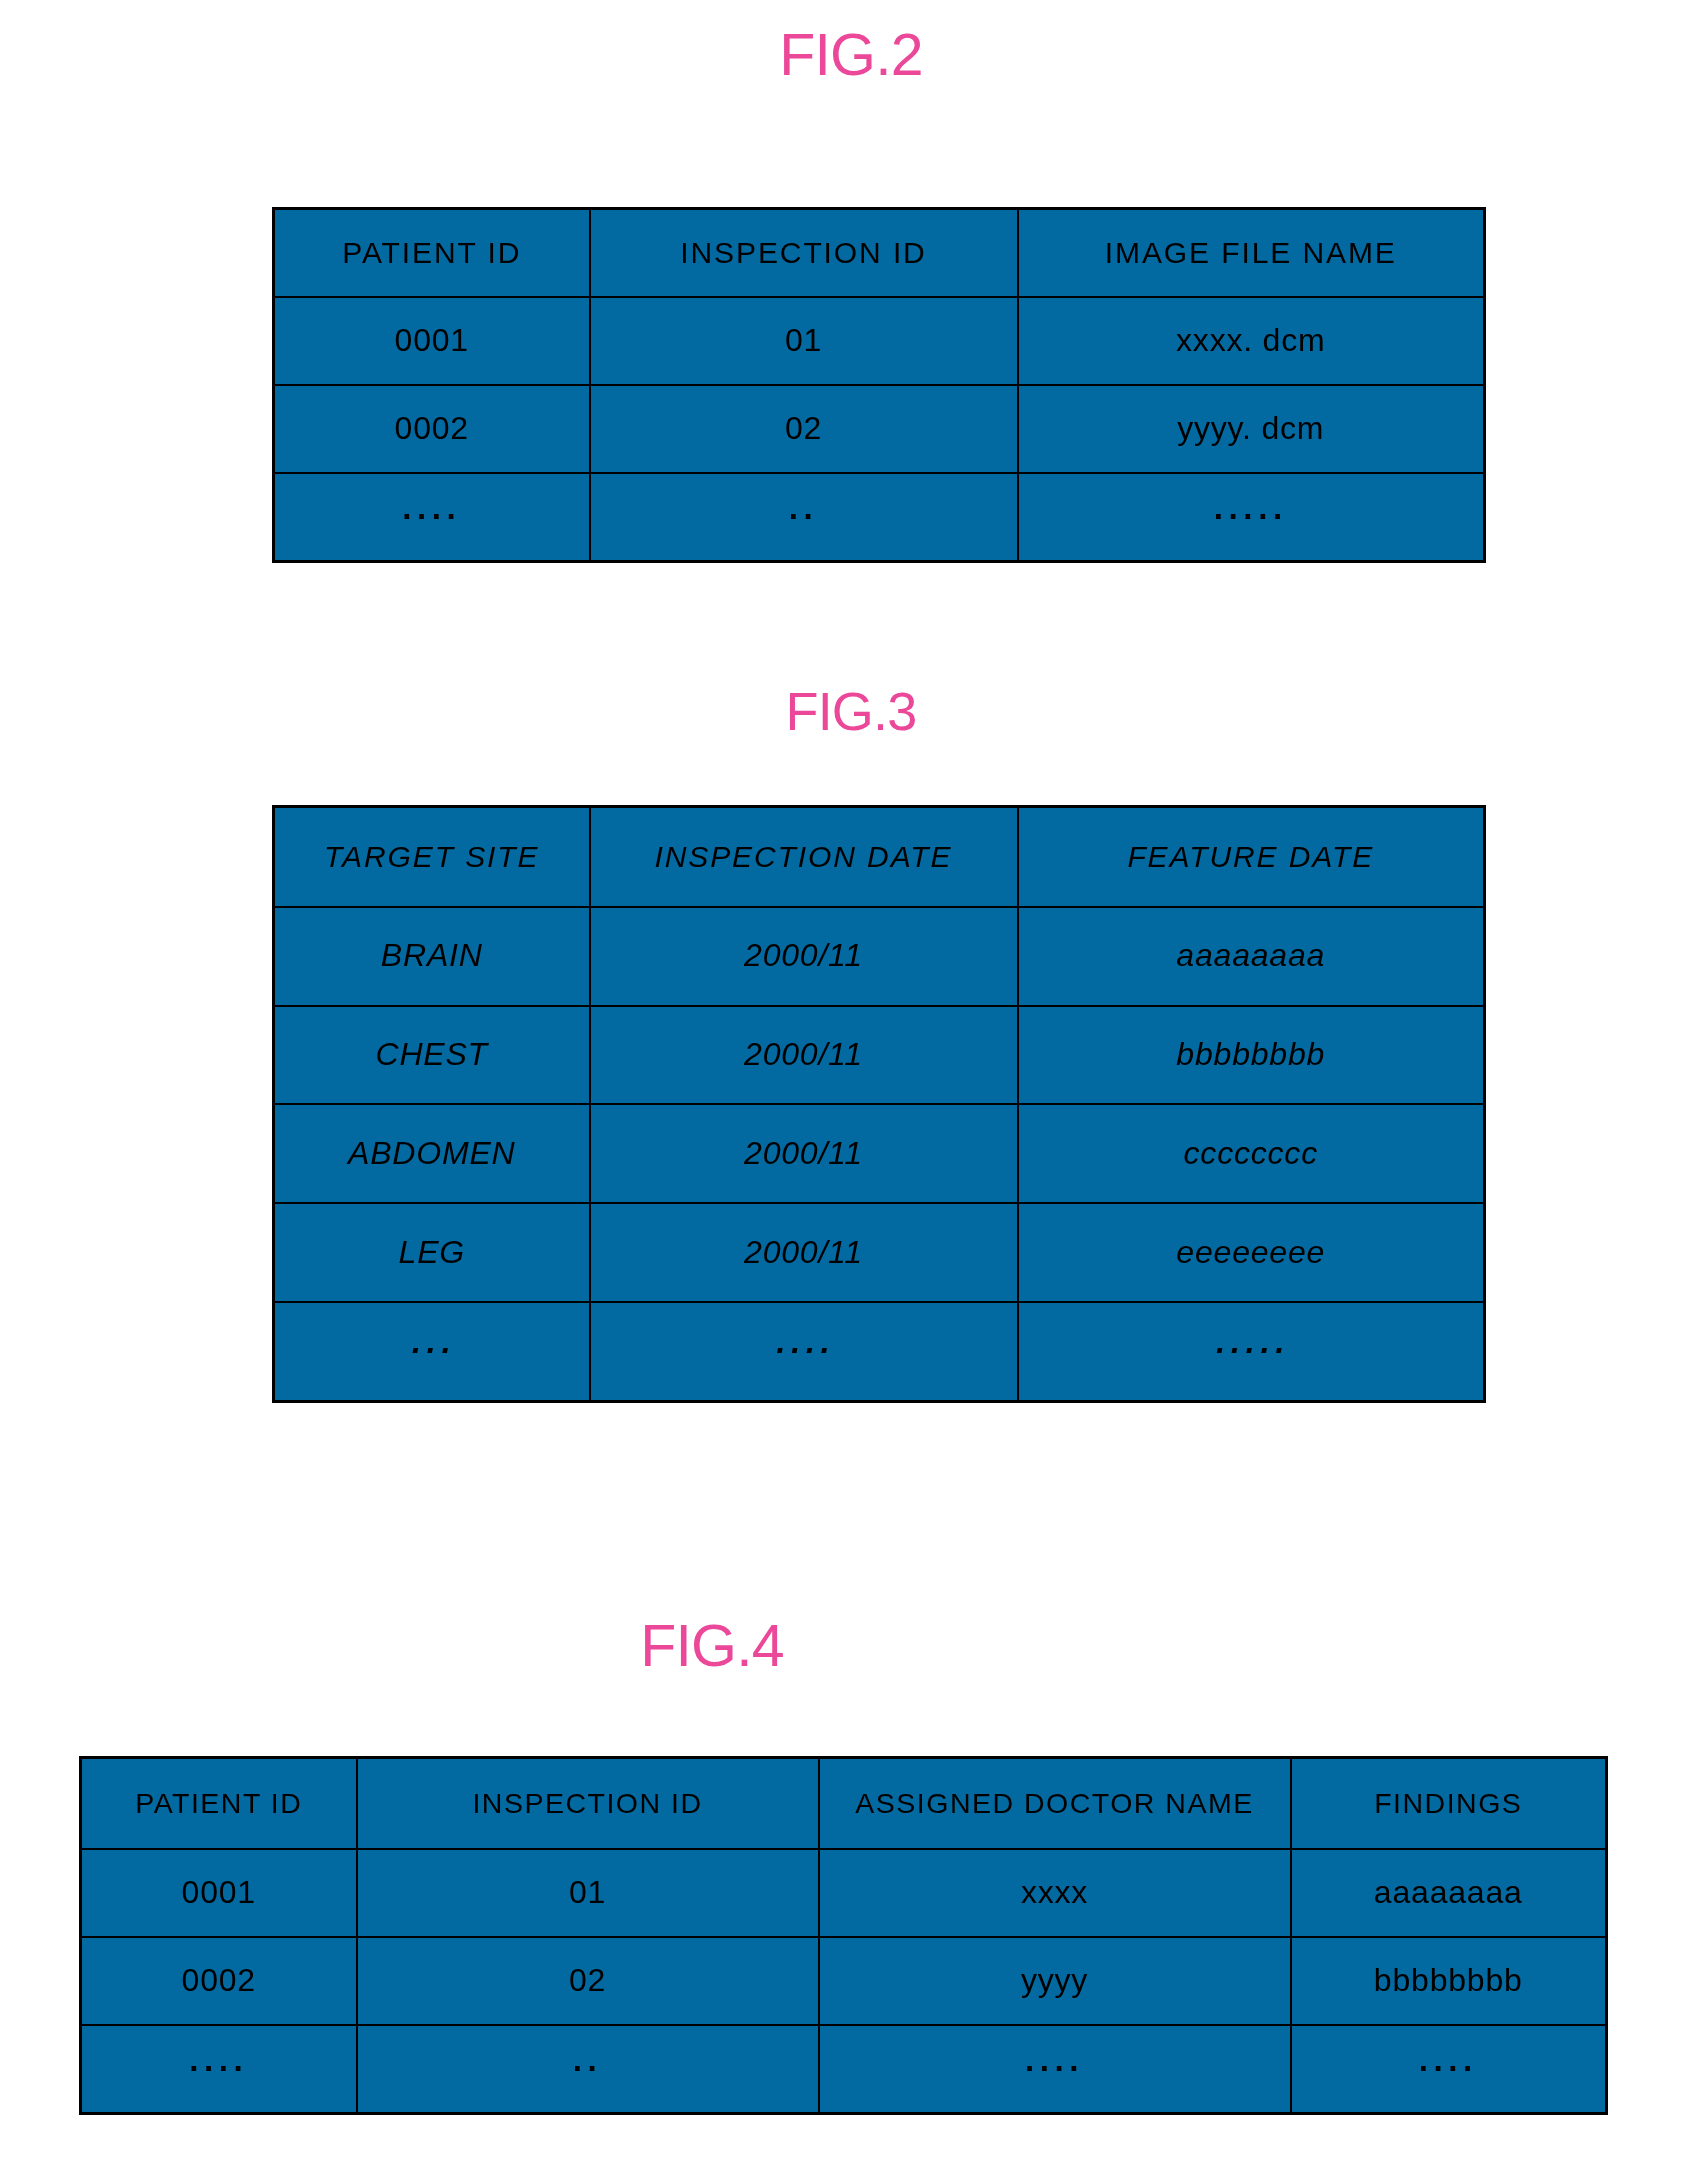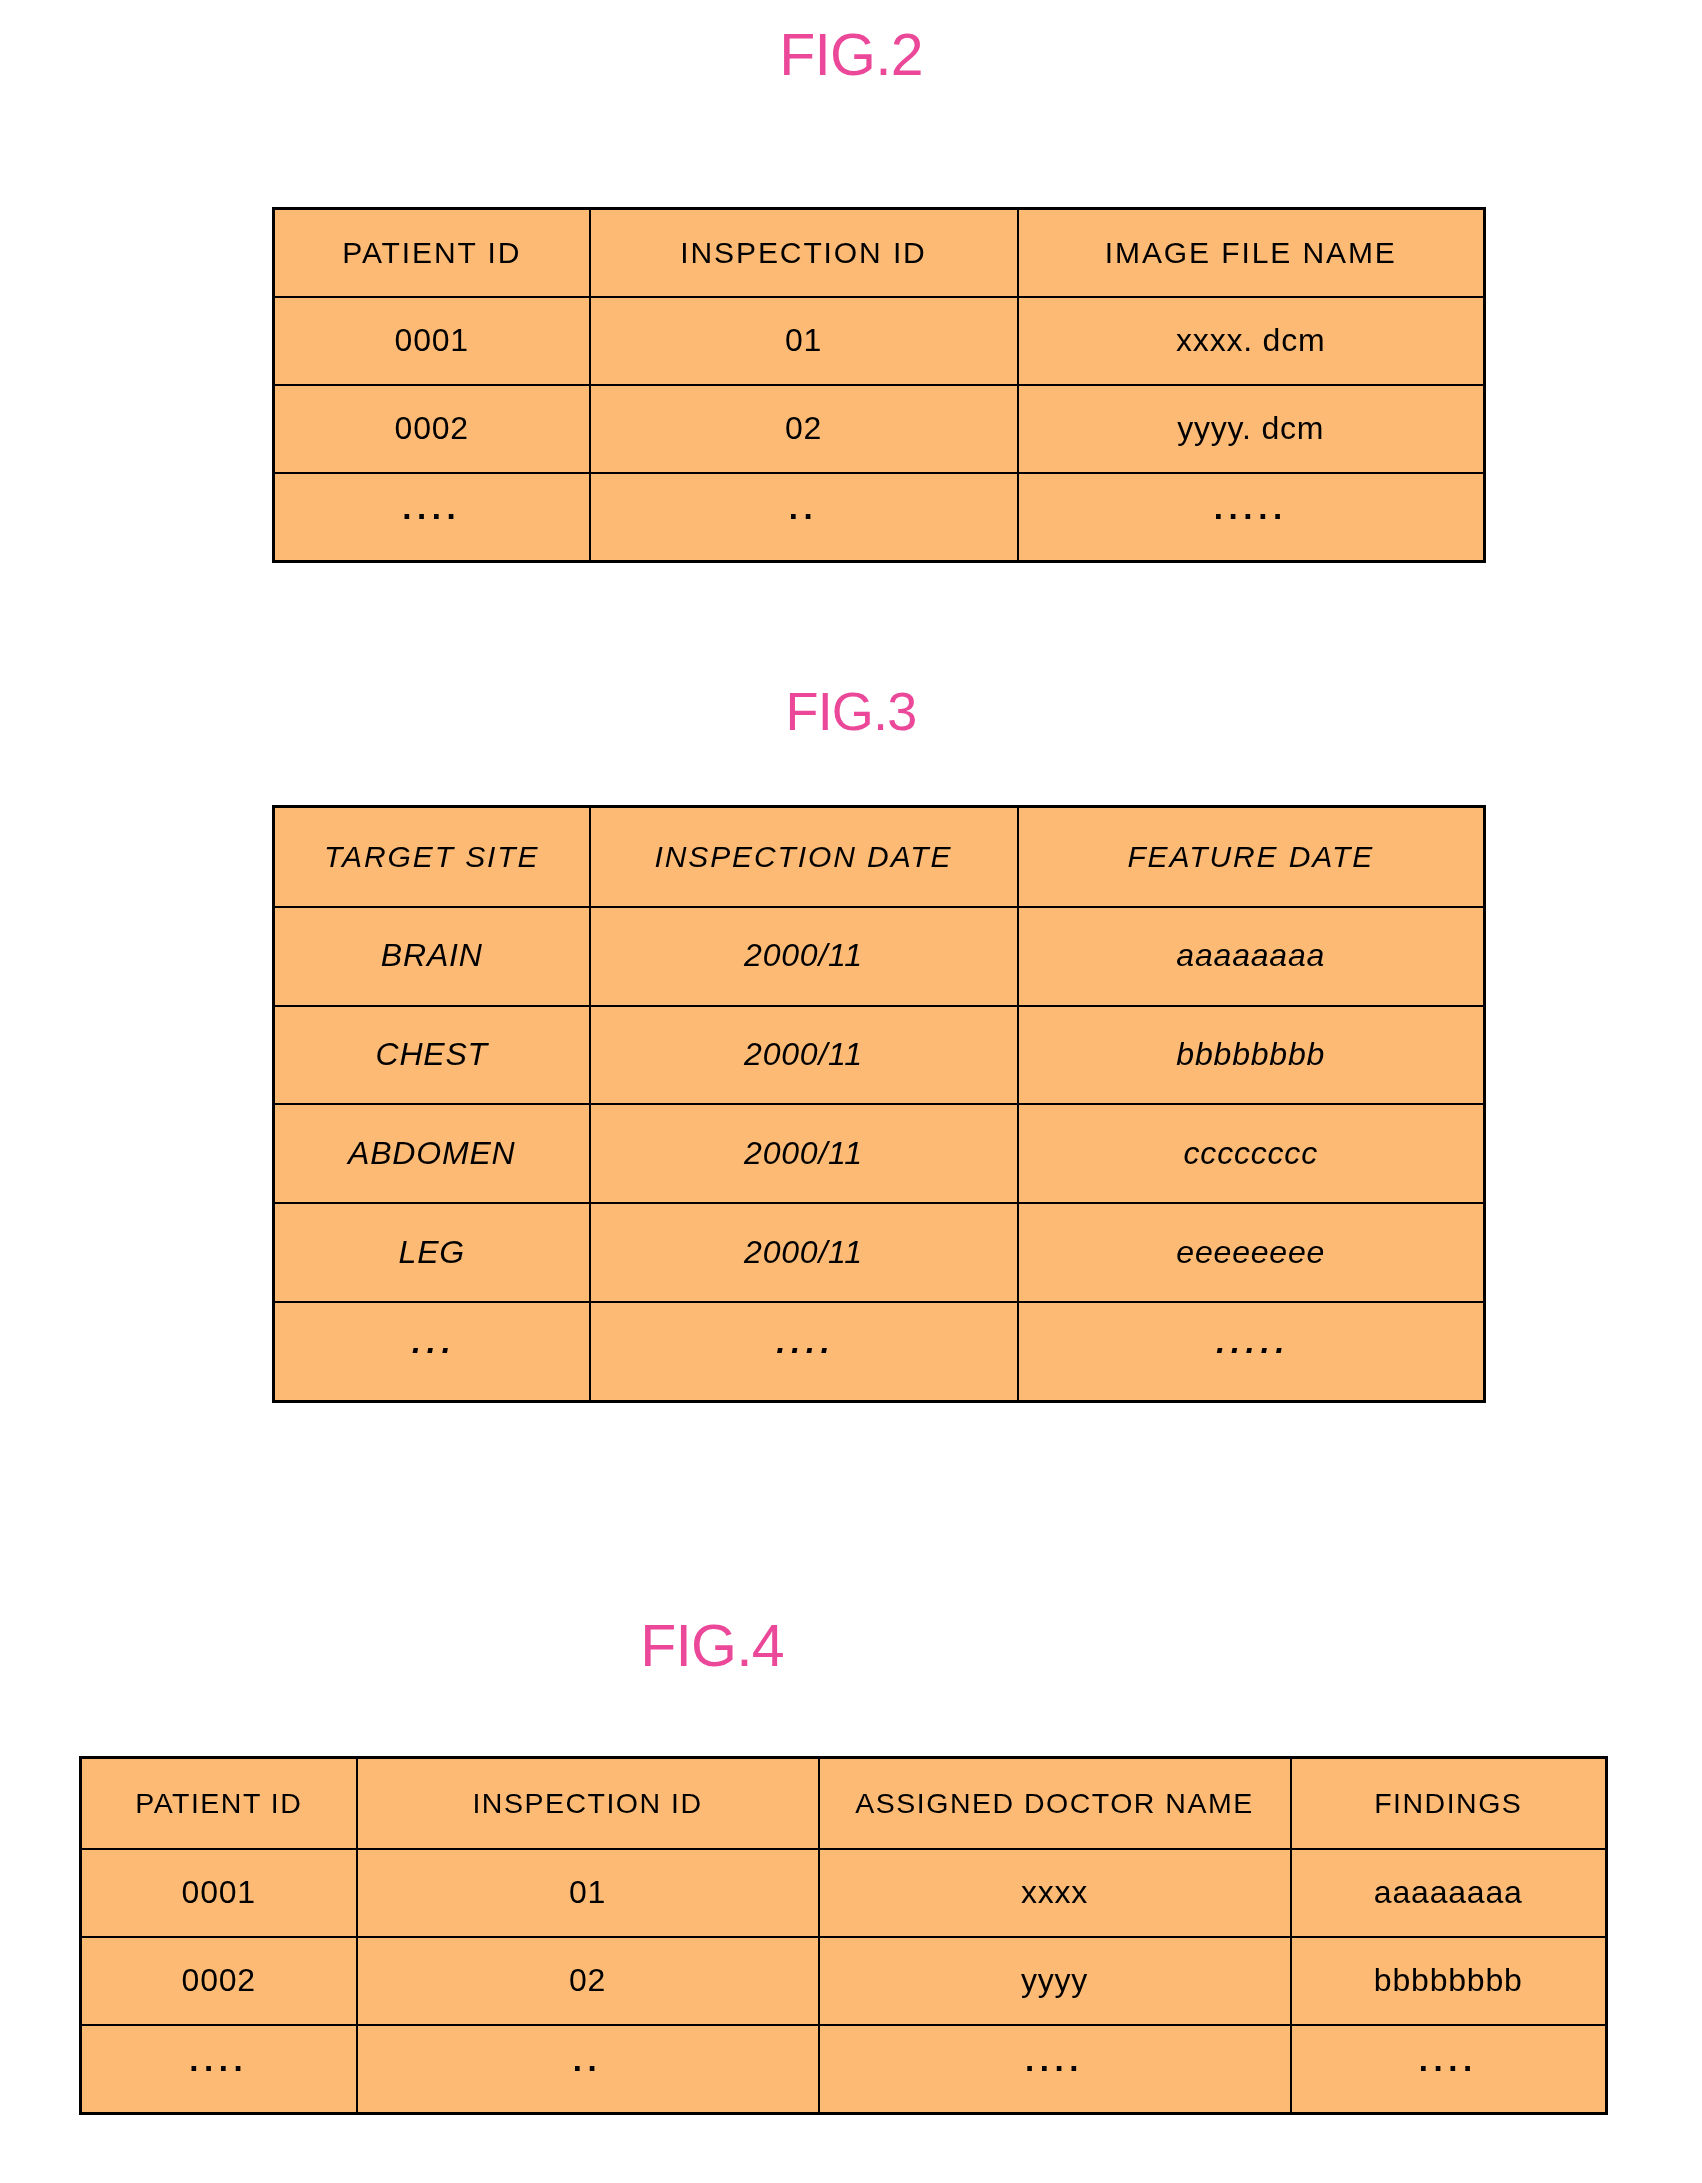--- a/index.html
+++ b/index.html
@@ -24,21 +24,21 @@
     letter-spacing: -0.8px;
     color: #ec4899;
     white-space: nowrap;
   }
 
   
   .ptable {
     position: absolute;
     border-collapse: collapse;
     table-layout: fixed;
-    background: #fdba74;
+    background: #0369a1;
     border: 3.8px solid #000;
   }
   .ptable td {
     border: 2.3px solid #000;
     text-align: center;
     vertical-align: middle;
     padding: 0;
     font-family: "Liberation Sans", sans-serif;
     color: #000;
     line-height: 1.05;

